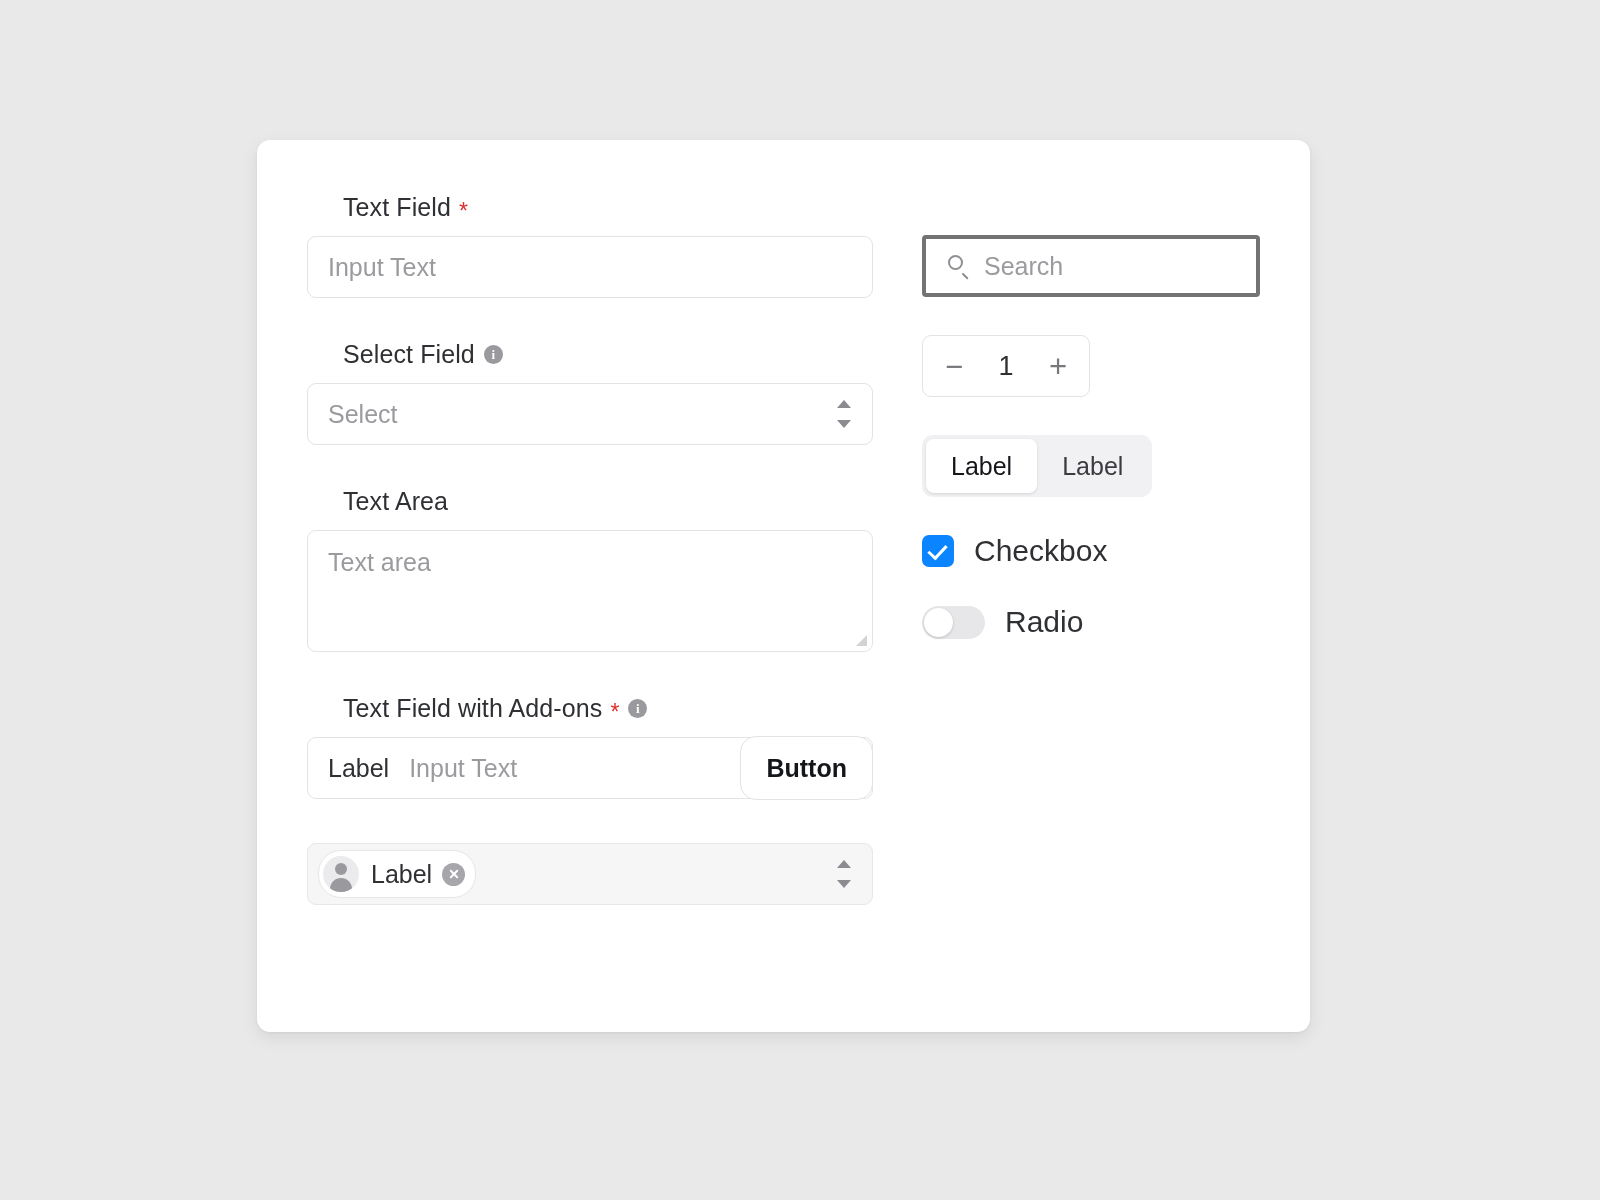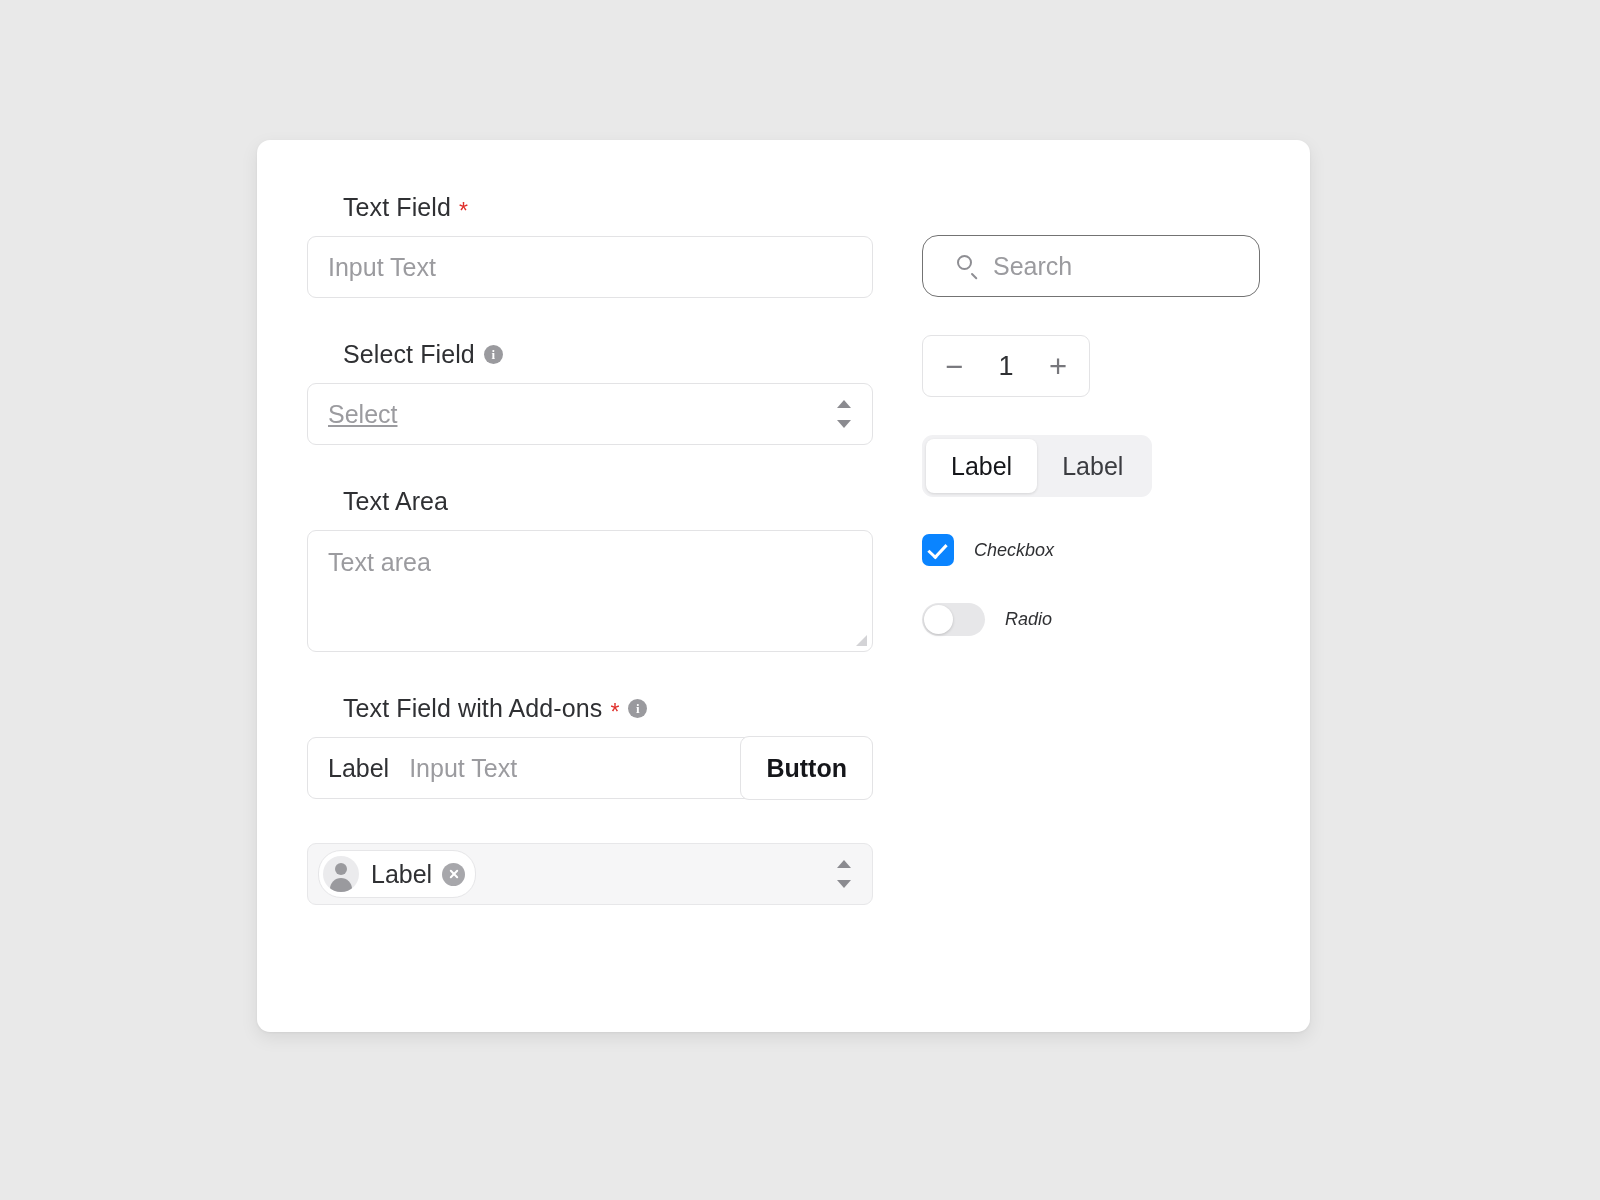--- a/index.html
+++ b/index.html
@@ -93,21 +93,20 @@
     align-items: center;
     padding: 0 20px;
     font-size: 25px;
     color: #9b9b9f;
   }
   .input-box .ph { color: #9b9b9f; }
 
   .select-box {
     position: relative;
     padding-right: 54px;
-    text-decoration: underline;
   }
 
   .chev-updown {
     position: absolute;
     right: 21px;
     top: 50%;
     transform: translateY(-50%);
     width: 14px;
     height: 30px;
   }
@@ -176,21 +175,21 @@
     font-size: 25px;
     color: #9b9b9f;
   }
   .addon-button {
     position: absolute;
     right: 0;
     top: -1px;
     height: 64px;
     padding: 0 25px;
     border: 1px solid #e3e3e5;
-    border-radius: 9px;
+    border-radius: 16px;
     background: #ffffff;
     box-sizing: border-box;
     display: flex;
     align-items: center;
     justify-content: center;
     font-size: 25px;
     font-weight: 700;
     color: #15161a;
   }
 
@@ -264,27 +263,27 @@
     background: #ffffff;
     border-radius: 1px;
   }
   .chip-remove::before { transform: translate(-50%,-50%) rotate(45deg); }
   .chip-remove::after  { transform: translate(-50%,-50%) rotate(-45deg); }
 
   
   .search-box {
     height: 62px;
     width: 338px;
-    border: 1px solid #737373;
-    border-radius: 16px;
-    background: #ffffff;
-    box-sizing: border-box;
-    display: flex;
-    align-items: center;
-    padding: 0 34px;
+    border: 4px solid #737373;
+    border-radius: 4px;
+    background: #ffffff;
+    box-sizing: border-box;
+    display: flex;
+    align-items: center;
+    padding: 0 22px;
   }
   .search-icon {
     width: 22px; height: 22px;
     position: relative;
     margin-right: 14px;
     flex: 0 0 auto;
   }
   .search-icon::before {
     content: "";
     position: absolute;
@@ -357,24 +356,23 @@
     color: #15161a;
     box-shadow: 0 1px 3px rgba(0,0,0,0.12);
   }
 
   .toggle-row {
     display: flex;
     align-items: center;
     margin-top: 37px;
   }
   .toggle-row .lbl {
-    font-size: 18px;
+    font-size: 30px;
     color: #2f3033;
     margin-left: 20px;
-    font-style: italic;
   }
 
   .checkbox {
     width: 32px; height: 32px;
     border-radius: 7px;
     background: #0a84ff;
     position: relative;
     flex: 0 0 auto;
   }
   .checkbox::after {

